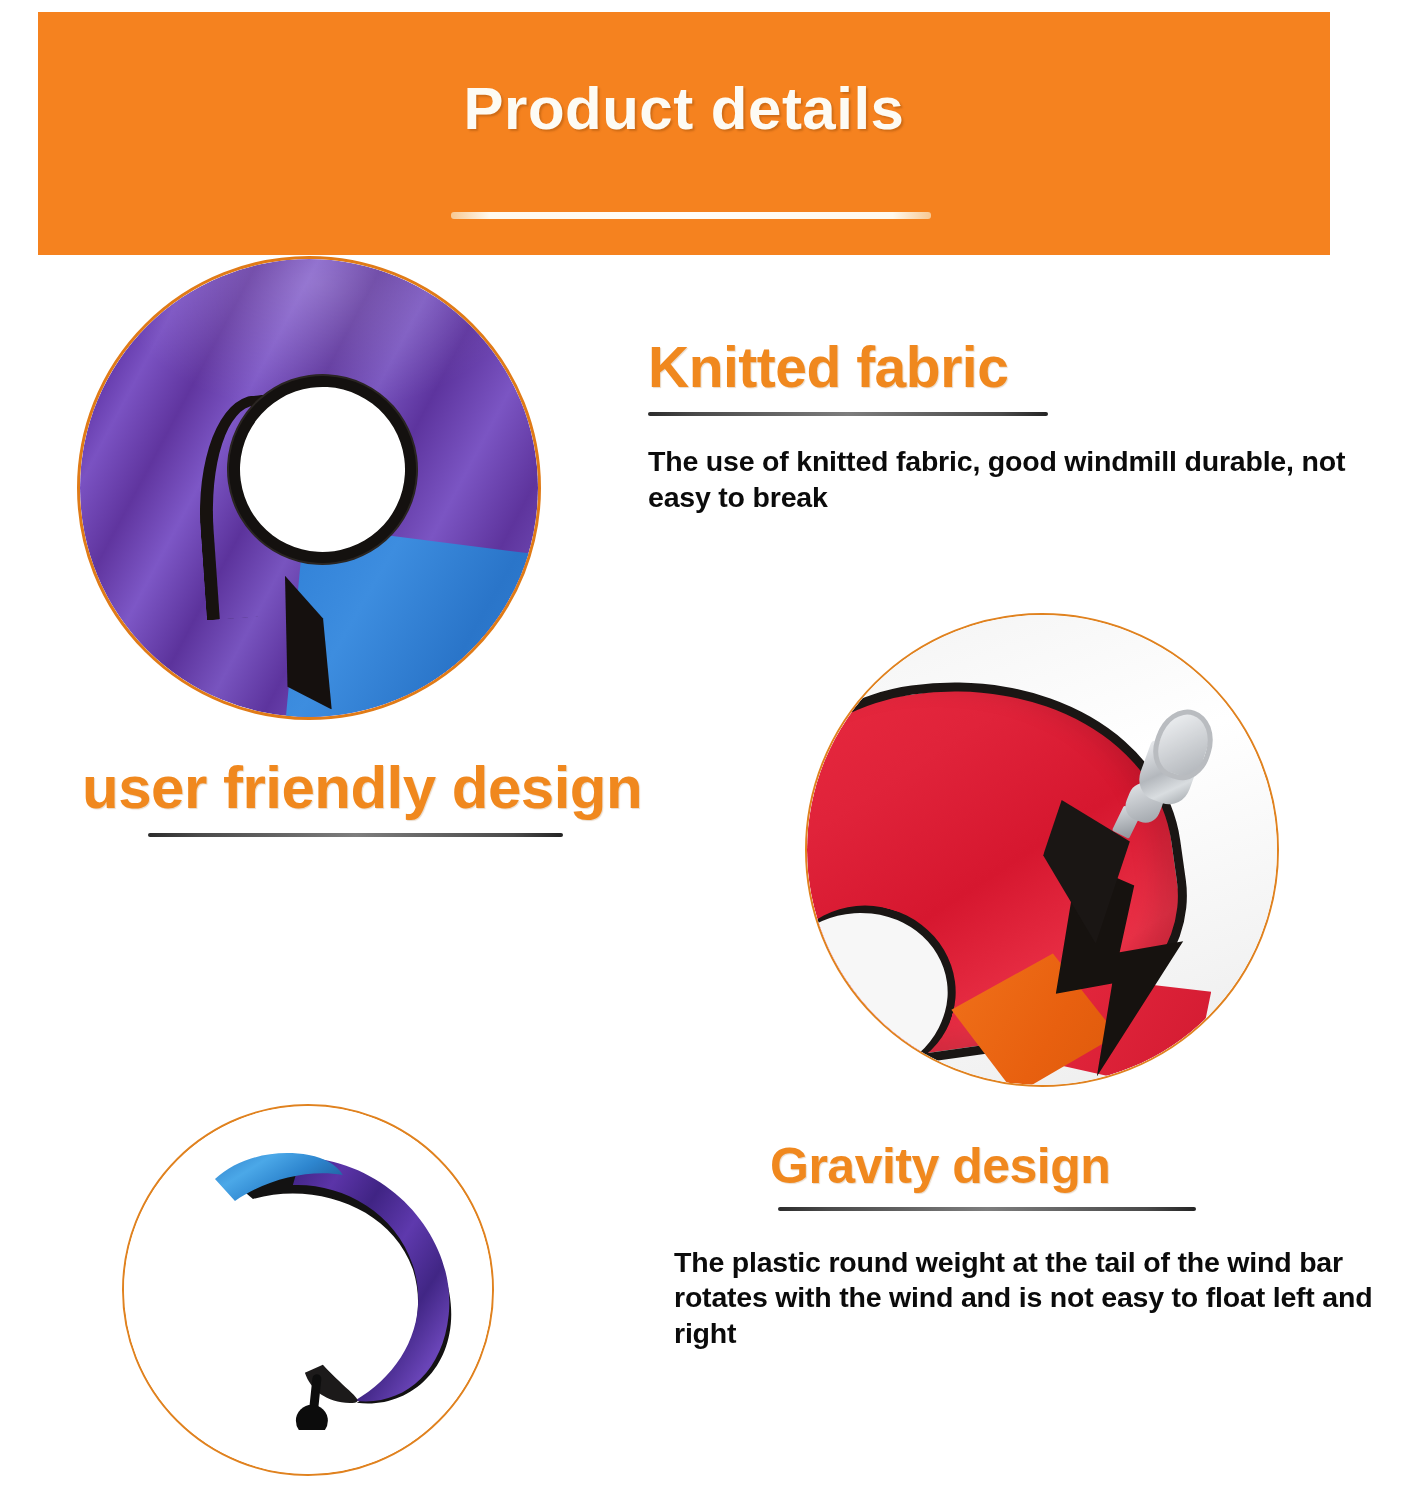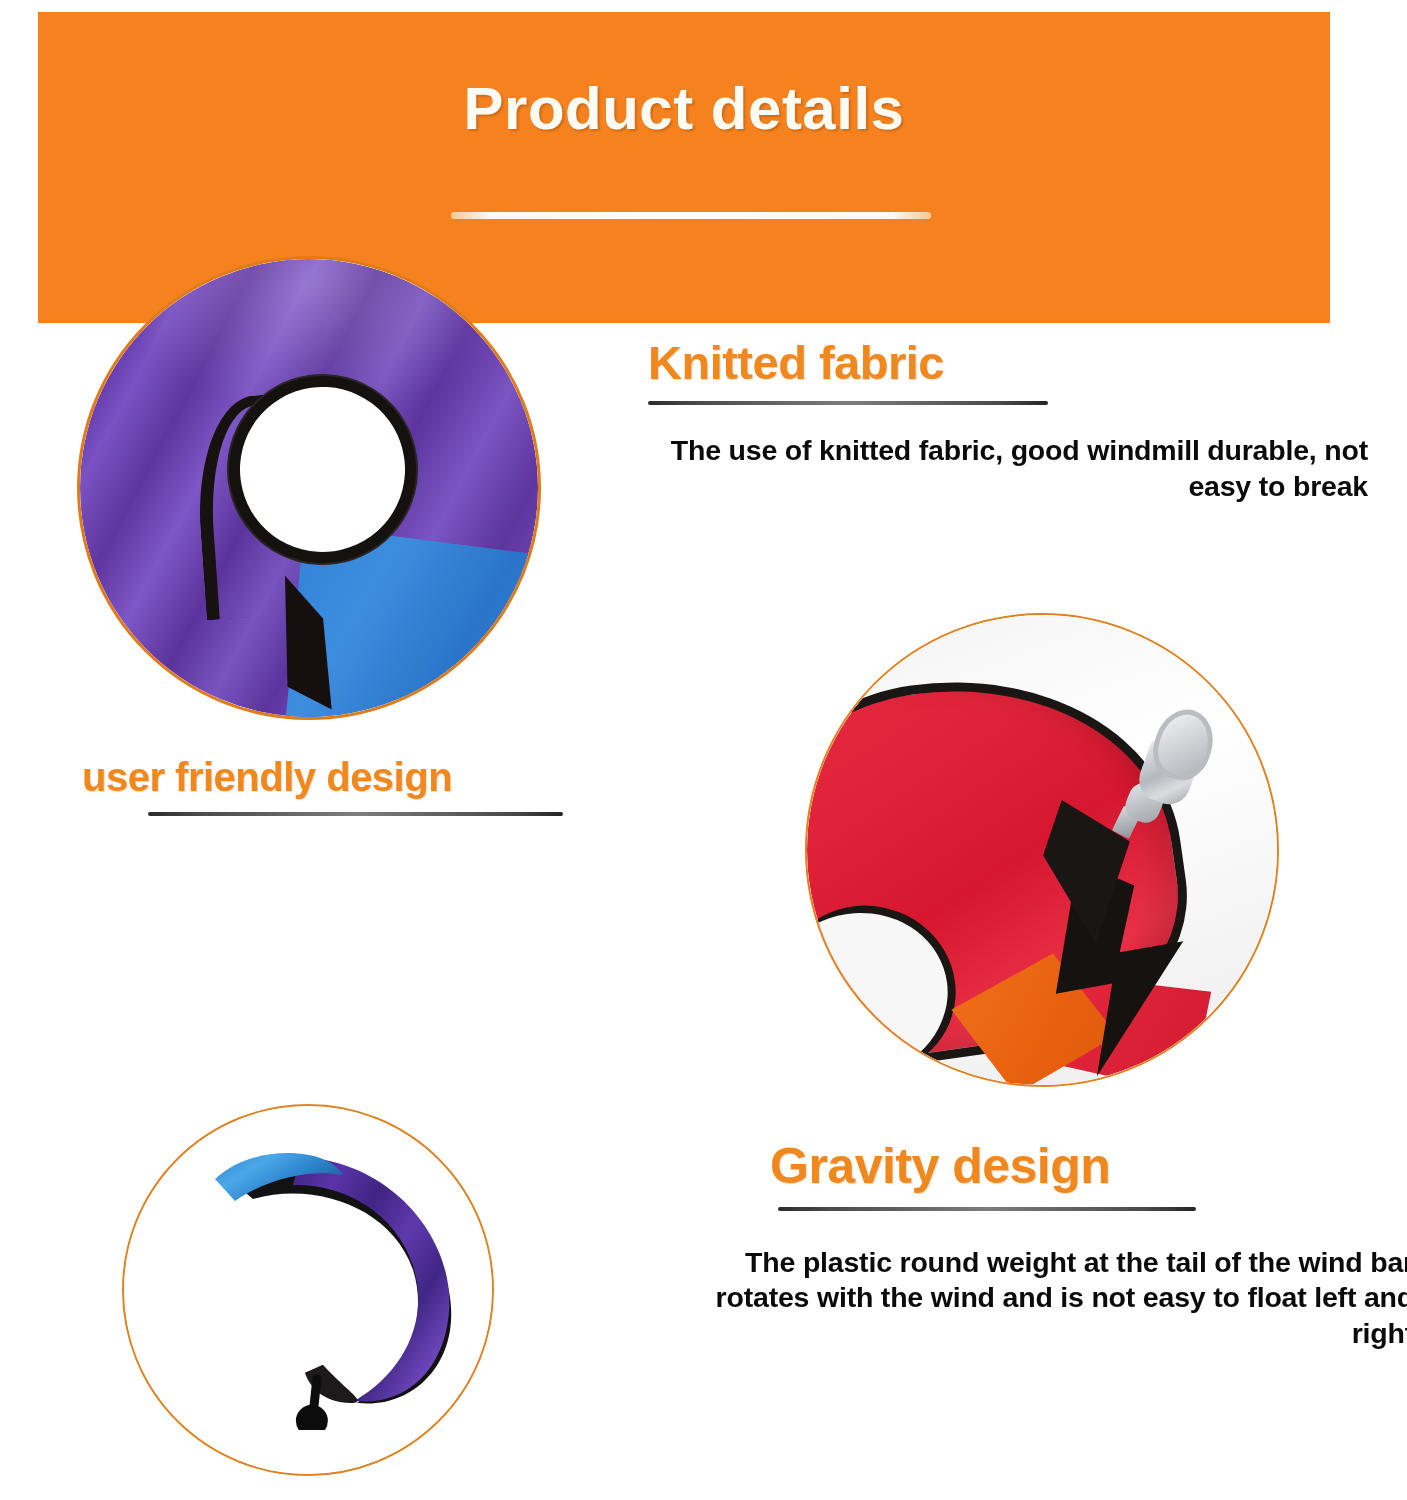--- a/index.html
+++ b/index.html
@@ -17,21 +17,21 @@
     background: #ffffff;
     overflow: hidden;
   }
 
   
   .header-banner {
     position: absolute;
     left: 38px;
     top: 12px;
     width: 1292px;
-    height: 311px;
+    height: 243px;
     background: #F5821F;
   }
   .header-title {
     position: absolute;
     left: 0;
     top: 62px;
     width: 100%;
     text-align: center;
     font-family: "Liberation Sans", sans-serif;
     font-size: 60px;
@@ -196,50 +196,49 @@
   .c3-crescent {
     position: absolute;
     left: 22%; top: 6%; width: 76%; height: 82%;
   }
   .c3-crescent svg { width: 100%; height: 100%; display: block; }
 
   
   .text-block { position: absolute; }
   .block-heading {
     font-family: "Liberation Sans", sans-serif;
-    font-size: 47px;
+    font-size: 57px;
     font-weight: bold;
     color: #F0881E;
     letter-spacing: -0.5px;
     text-shadow: 1px 1px 1px rgba(150,80,10,0.22);
     white-space: nowrap;
     line-height: 1.05;
   }
   .block-rule {
     height: 4px;
     background: linear-gradient(to right, #2c2c2c 0%, #4a4a4a 12%, #7d7d7d 50%, #4a4a4a 88%, #242424 100%);
     border-radius: 2px;
     margin-top: 14px;
   }
   .block-body {
     font-family: "Liberation Sans", sans-serif;
     font-size: 28.5px;
     font-weight: bold;
     color: #0b0b0b;
     line-height: 1.26;
     letter-spacing: -0.2px;
-    text-align: right;
   }
 
   #text-knitted { left: 648px; top: 338px; width: 700px; }
   #text-knitted .block-rule { width: 400px; }
   #text-knitted .block-body { margin-top: 28px; width: 720px; }
 
   #text-buckle { left: 82px; top: 756px; width: 700px; }
-  #text-buckle .block-heading { font-size: 40px; }
+  #text-buckle .block-heading { font-size: 60px; }
   #text-buckle .block-rule { width: 415px; margin-left: 66px; }
   #text-buckle .block-body { margin-top: 32px; margin-left: -62px; width: 730px; }
 
   #text-gravity { left: 770px; top: 1140px; width: 640px; }
   #text-gravity .block-heading { font-size: 50px; }
   #text-gravity .block-rule { width: 418px; margin-left: 8px; }
   #text-gravity .block-body { margin-top: 34px; margin-left: -96px; width: 740px; }
 </style>
 </head>
 <body>

